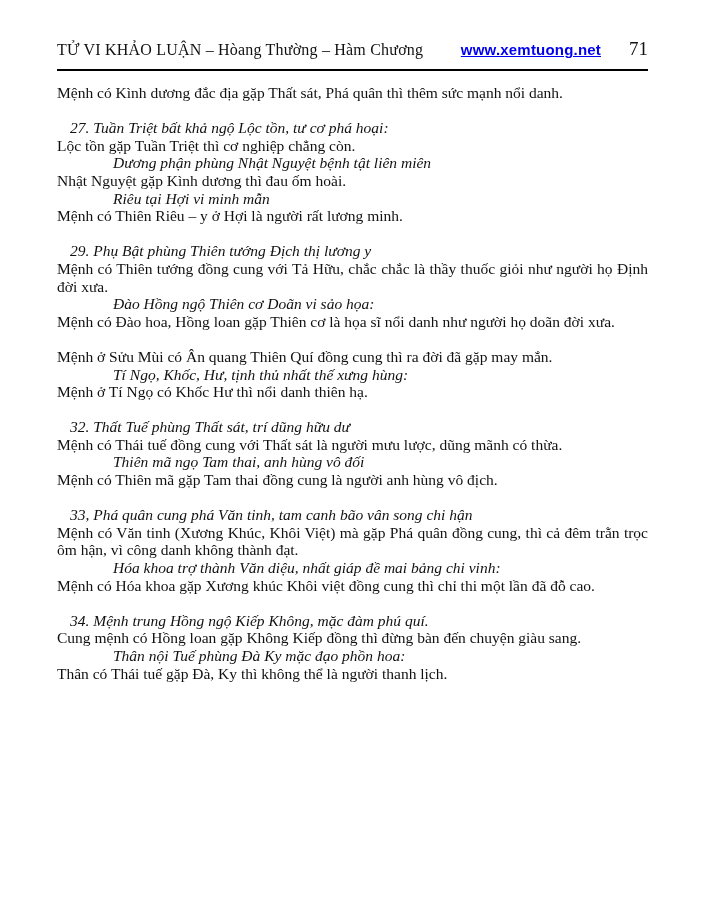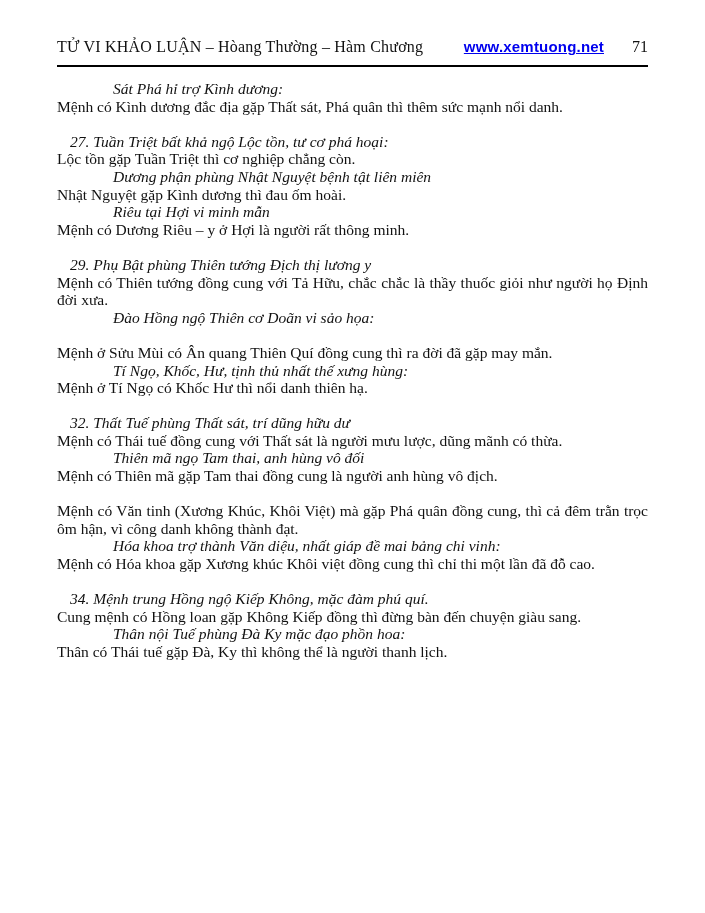--- a/index.html
+++ b/index.html
@@ -36,21 +36,21 @@
   .site-link {
     font-family: "Liberation Sans", "DejaVu Sans", sans-serif;
     font-weight: bold;
     font-size: 15px;
     color: #0000EE;
     text-decoration: underline;
     cursor: pointer;
     letter-spacing: 0.2px;
   }
   .page-num {
-    font-size: 16px;
+    font-size: 19px;
   }
   .rule {
     border: none;
     border-top: 2px solid #000000;
     margin: 9px 0 0 0;
   }
   .content {
     margin-top: 13px;
     font-size: 15.5px;
     line-height: 17.6px;
@@ -84,54 +84,55 @@
       <a class="site-link">www.xemtuong.net</a>
       <span class="page-num">71</span>
     </span>
   </div>
 
   <hr class="rule">
 
   <div class="content">
 
     <section>
-      <p class="line verse">Sát Phá hỉ trợ Kình dương:</p>
       <p class="line body">Mệnh có Kình dương đắc địa gặp Thất sát, Phá quân thì thêm sức mạnh nổi danh.</p>
     </section>
 
     <section>
       <p class="line heading">27. Tuần Triệt bất khả ngộ Lộc tồn, tư cơ phá hoại:</p>
       <p class="line body">Lộc tồn gặp Tuần Triệt thì cơ nghiệp chẳng còn.</p>
       <p class="line verse">Dương phận phùng Nhật Nguyệt bệnh tật liên miên</p>
       <p class="line body">Nhật Nguyệt gặp Kình dương thì đau ốm hoài.</p>
       <p class="line verse">Riêu tại Hợi vi minh mẫn</p>
-      <p class="line body">Mệnh có Dương Riêu – y ở Hợi là người rất thông minh.</p>
+      <p class="line body">Mệnh có Thiên Riêu – y ở Hợi là người rất lương minh.</p>
     </section>
 
     <section>
       <p class="line heading">29. Phụ Bật phùng Thiên tướng Địch thị lương y</p>
       <p class="line body">Mệnh có Thiên tướng đồng cung với Tả Hữu, chắc chắc là thầy thuốc giỏi như người họ Định đời xưa.</p>
       <p class="line verse">Đào Hồng ngộ Thiên cơ Doãn vi sảo họa:</p>
+      <p class="line body">Mệnh có Đào hoa, Hồng loan gặp Thiên cơ là họa sĩ nổi danh như người họ doãn đời xưa.</p>
     </section>
 
 
     <section>
       <p class="line body">Mệnh ở Sửu Mùi có Ân quang Thiên Quí đồng cung thì ra đời đã gặp may mắn.</p>
       <p class="line verse">Tí Ngọ, Khốc, Hư, tịnh thủ nhất thế xưng hùng:</p>
       <p class="line body">Mệnh ở Tí Ngọ có Khốc Hư thì nổi danh thiên hạ.</p>
     </section>
 
     <section>
       <p class="line heading">32. Thất Tuế phùng Thất sát, trí dũng hữu dư</p>
       <p class="line body">Mệnh có Thái tuế đồng cung với Thất sát là người mưu lược, dũng mãnh có thừa.</p>
       <p class="line verse">Thiên mã ngọ Tam thai, anh hùng vô đối</p>
       <p class="line body">Mệnh có Thiên mã gặp Tam thai đồng cung là người anh hùng vô địch.</p>
     </section>
 
     <section>
+      <p class="line heading">33, Phá quân cung phá Văn tinh, tam canh bão vân song chi hận</p>
       <p class="line body">Mệnh có Văn tinh (Xương Khúc, Khôi Việt) mà gặp Phá quân đồng cung, thì cả đêm trằn trọc ôm hận, vì công danh không thành đạt.</p>
       <p class="line verse">Hóa khoa trợ thành Văn diệu, nhất giáp đề mai bảng chi vinh:</p>
       <p class="line body">Mệnh có Hóa khoa gặp Xương khúc Khôi việt đồng cung thì chỉ thi một lần đã đỗ cao.</p>
     </section>
 
     <section>
       <p class="line heading">34. Mệnh trung Hồng ngộ Kiếp Không, mặc đàm phú quí.</p>
       <p class="line body">Cung mệnh có Hồng loan gặp Không Kiếp đồng thì đừng bàn đến chuyện giàu sang.</p>
       <p class="line verse">Thân nội Tuế phùng Đà Ky mặc đạo phồn hoa:</p>
       <p class="line body">Thân có Thái tuế gặp Đà, Ky thì không thể là người thanh lịch.</p>

